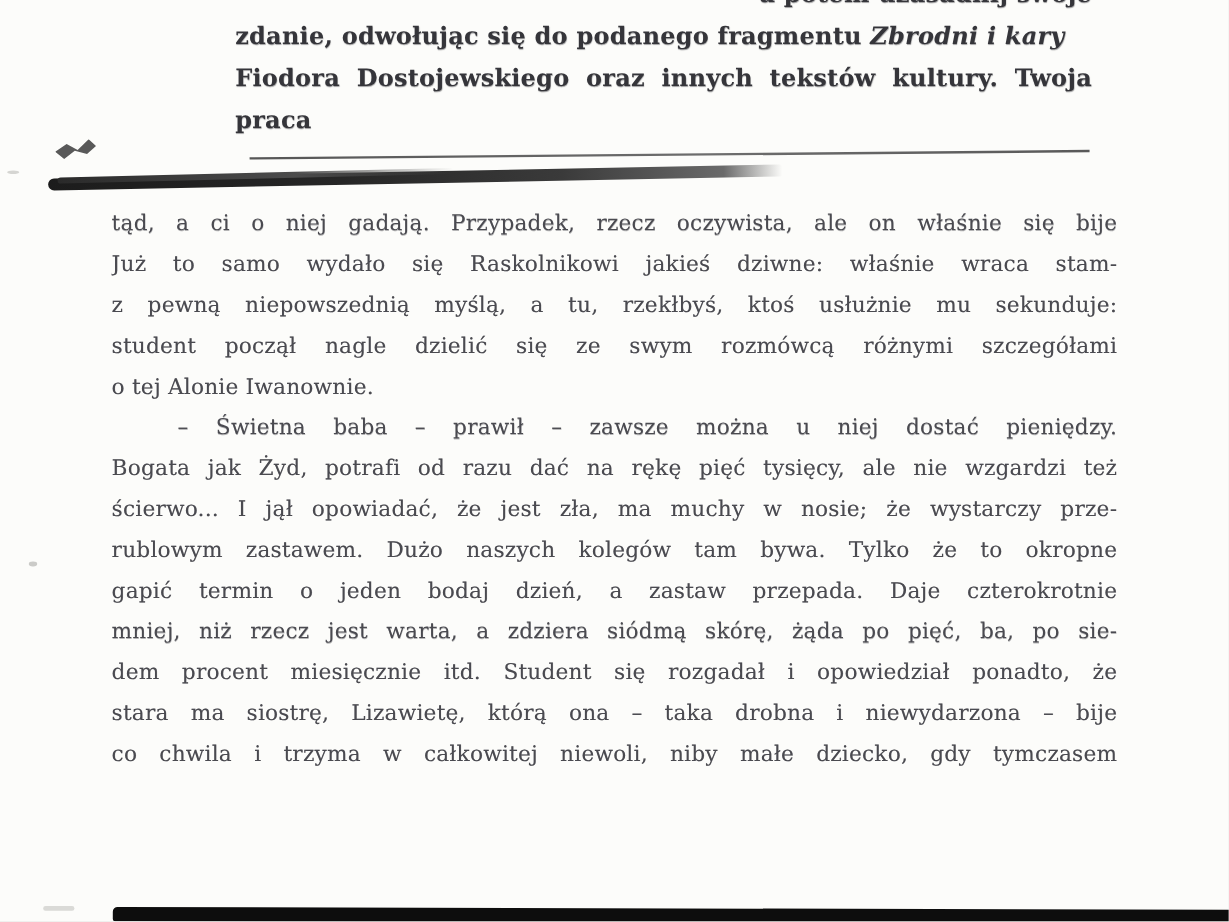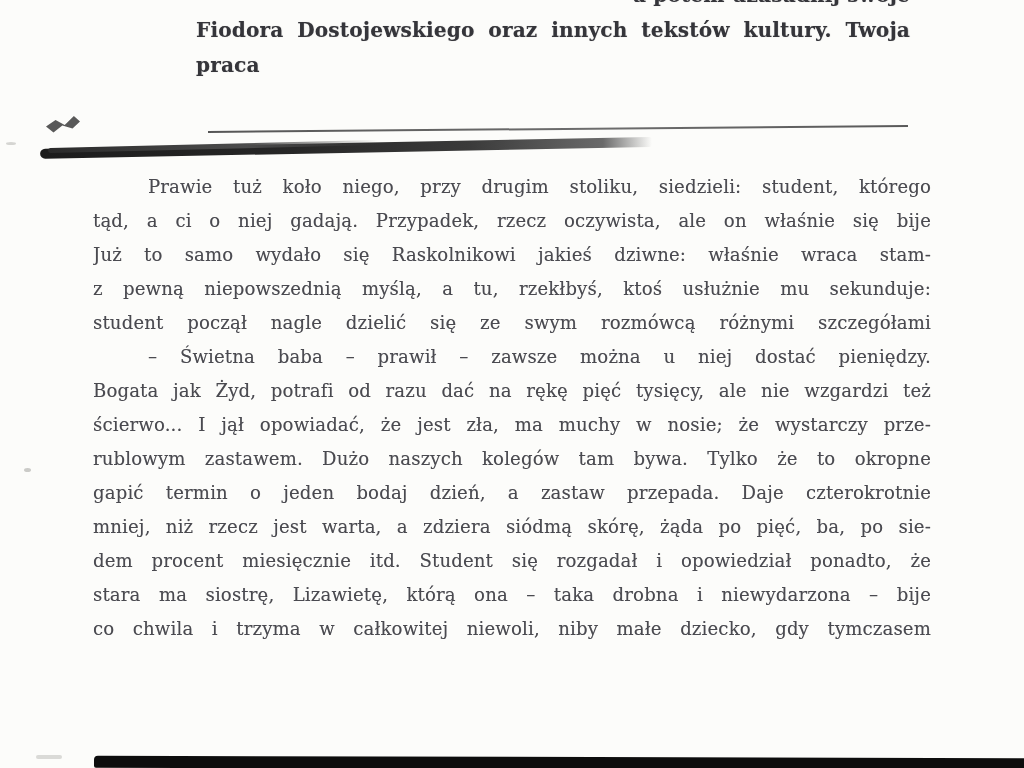--- a/index.html
+++ b/index.html
@@ -83,36 +83,37 @@
   .speck.s2 { left:36px;  top:755px; width:26px; height:4px; opacity:0.35; border-radius:2px; }
   .speck.s3 { left:6px;   top:142px; width:10px; height:3px; opacity:0.4; }
 </style>
 </head>
 <body>
 
 <div class="page">
 
   <div class="task-header">
     <div class="h-line h-cut">a potem uzasadnij swoje</div>
+    <div class="h-line"><span>zdanie, odwołując się do podanego fragmentu </span><i>Zbrodni i kary</i></div>
     <div class="h-line">Fiodora Dostojewskiego oraz innych tekstów kultury. Twoja praca</div>
   </div>
 
   <div class="divider">
     <div class="thin-line"></div>
     <div class="thick-smear"></div>
     <div class="smear-fray"></div>
     <div class="scribble"></div>
   </div>
 
   <div class="excerpt">
-    <div class="bline indent">Prawie tuż koło niego, przy drugim stoliku, siedzieli: student, którego</div>
     <div class="bline">tąd, a ci o niej gadają. Przypadek, rzecz oczywista, ale on właśnie się bije</div>
     <div class="bline">Już to samo wydało się Raskolnikowi jakieś dziwne: właśnie wraca stam-</div>
     <div class="bline">z pewną niepowszednią myślą, a tu, rzekłbyś, ktoś usłużnie mu sekunduje:</div>
     <div class="bline">student począł nagle dzielić się ze swym rozmówcą różnymi szczegółami</div>
+    <div class="bline short">o tej Alonie Iwanownie.</div>
     <div class="bline indent">– Świetna baba – prawił – zawsze można u niej dostać pieniędzy.</div>
     <div class="bline">Bogata jak Żyd, potrafi od razu dać na rękę pięć tysięcy, ale nie wzgardzi też</div>
     <div class="bline">ścierwo... I jął opowiadać, że jest zła, ma muchy w nosie; że wystarczy prze-</div>
     <div class="bline">rublowym zastawem. Dużo naszych kolegów tam bywa. Tylko że to okropne</div>
     <div class="bline">gapić termin o jeden bodaj dzień, a zastaw przepada. Daje czterokrotnie</div>
     <div class="bline">mniej, niż rzecz jest warta, a zdziera siódmą skórę, żąda po pięć, ba, po sie-</div>
     <div class="bline">dem procent miesięcznie itd. Student się rozgadał i opowiedział ponadto, że</div>
     <div class="bline">stara ma siostrę, Lizawietę, którą ona – taka drobna i niewydarzona – bije</div>
     <div class="bline">co chwila i trzyma w całkowitej niewoli, niby małe dziecko, gdy tymczasem</div>
   </div>

